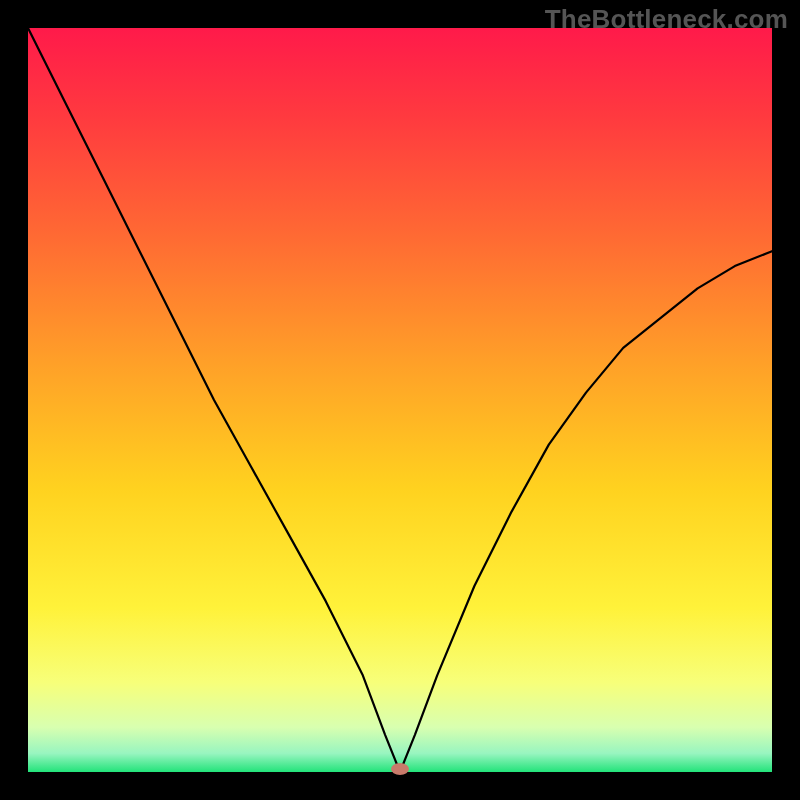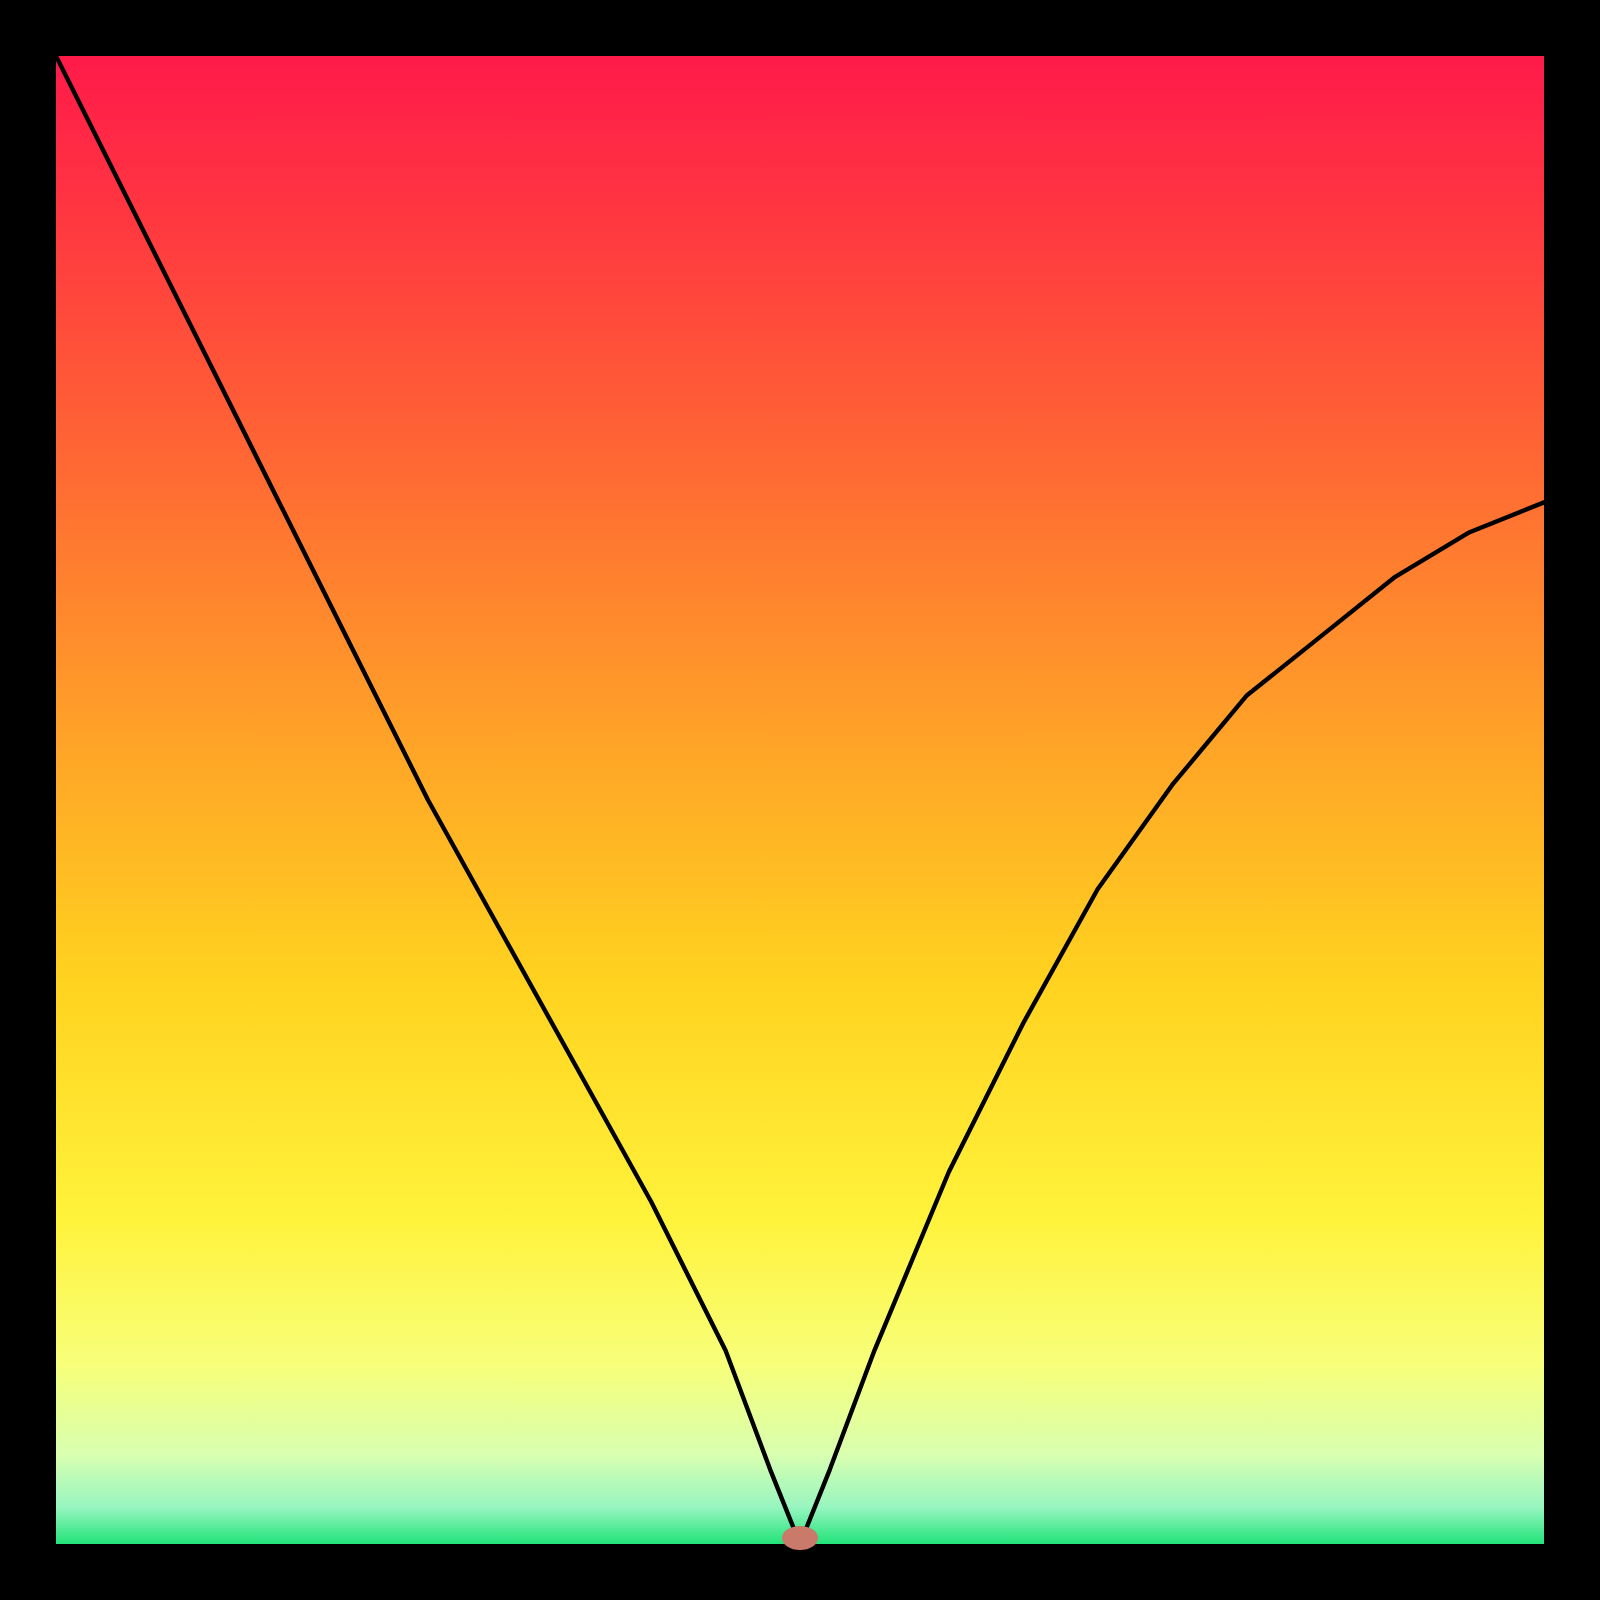--- a/index.html
+++ b/index.html
@@ -27,20 +27,21 @@
     user-select: none;
   }
   svg {
     display: block;
   }
 </style>
 </head>
 <body>
 
 <div class="chart-container">
+  <div class="watermark">TheBottleneck.com</div>
   <svg id="chart-svg" width="800" height="800" viewBox="0 0 800 800">
     <defs>
       <linearGradient id="bg-grad" x1="0" y1="0" x2="0" y2="1">
         <stop offset="0%" stop-color="#ff1a4a"></stop>
         <stop offset="12%" stop-color="#ff3a3f"></stop>
         <stop offset="28%" stop-color="#ff6a33"></stop>
         <stop offset="45%" stop-color="#ffa028"></stop>
         <stop offset="62%" stop-color="#ffd21f"></stop>
         <stop offset="78%" stop-color="#fff23a"></stop>
         <stop offset="88%" stop-color="#f7ff7a"></stop>

